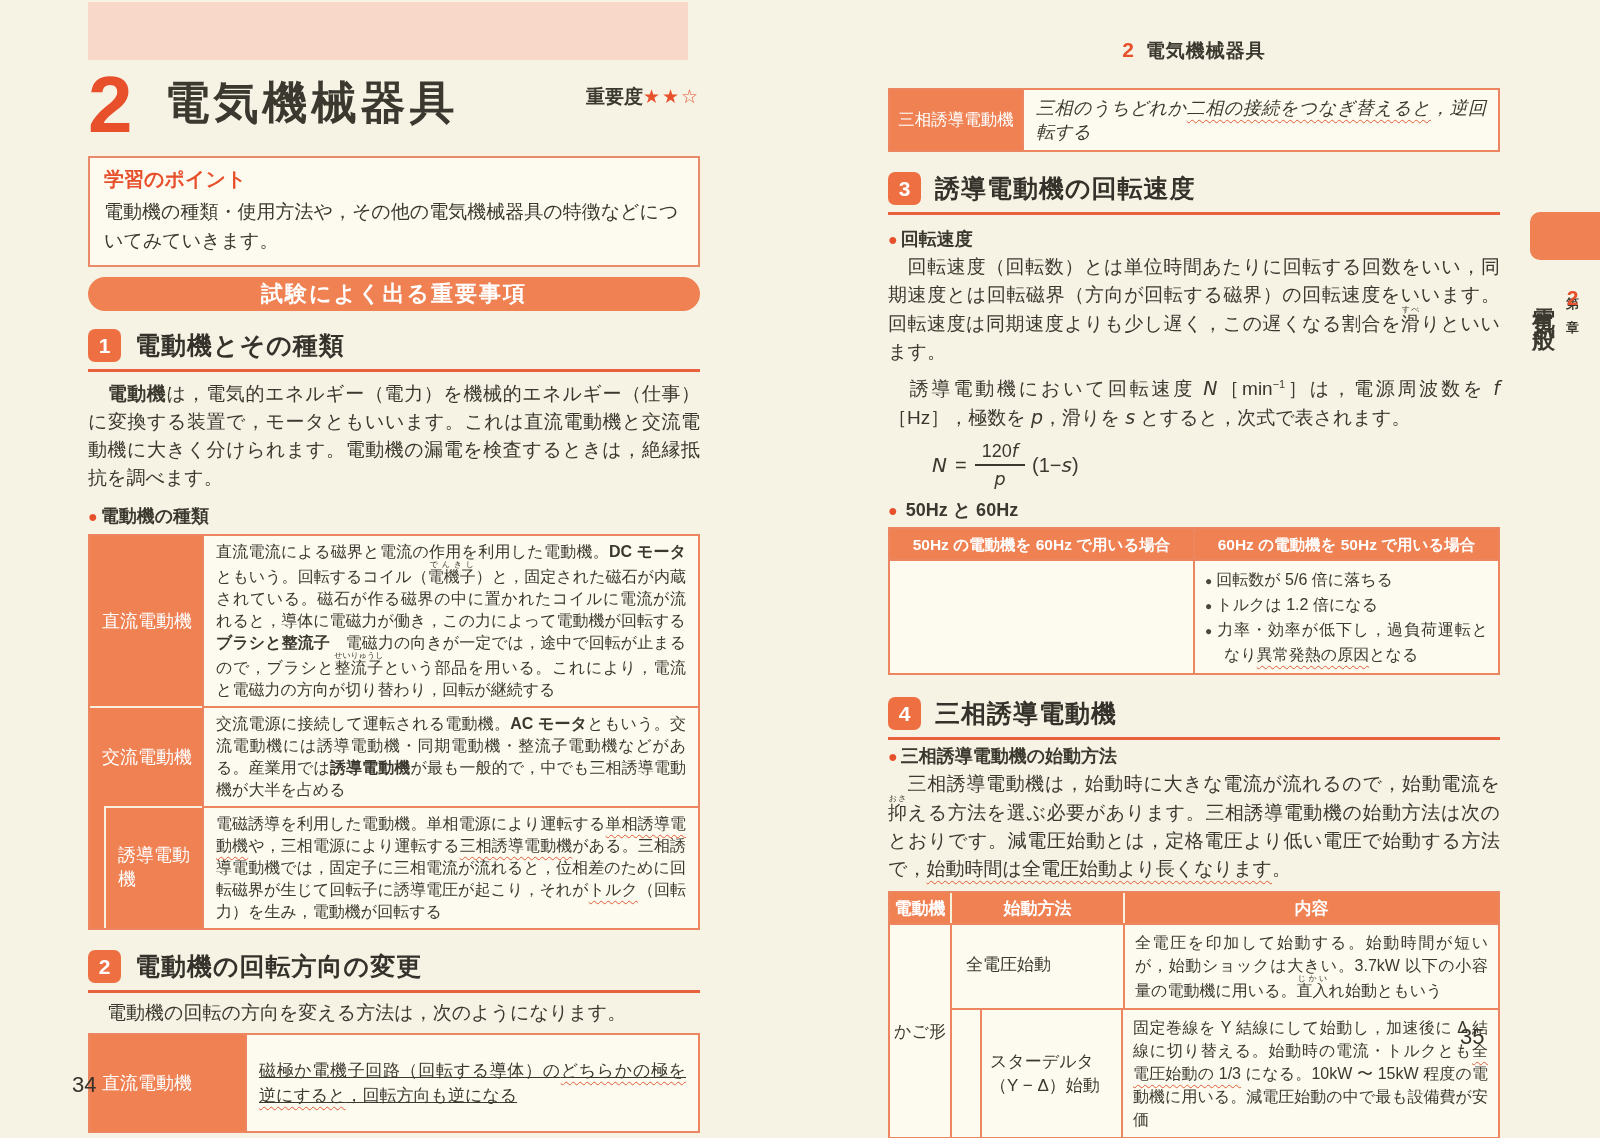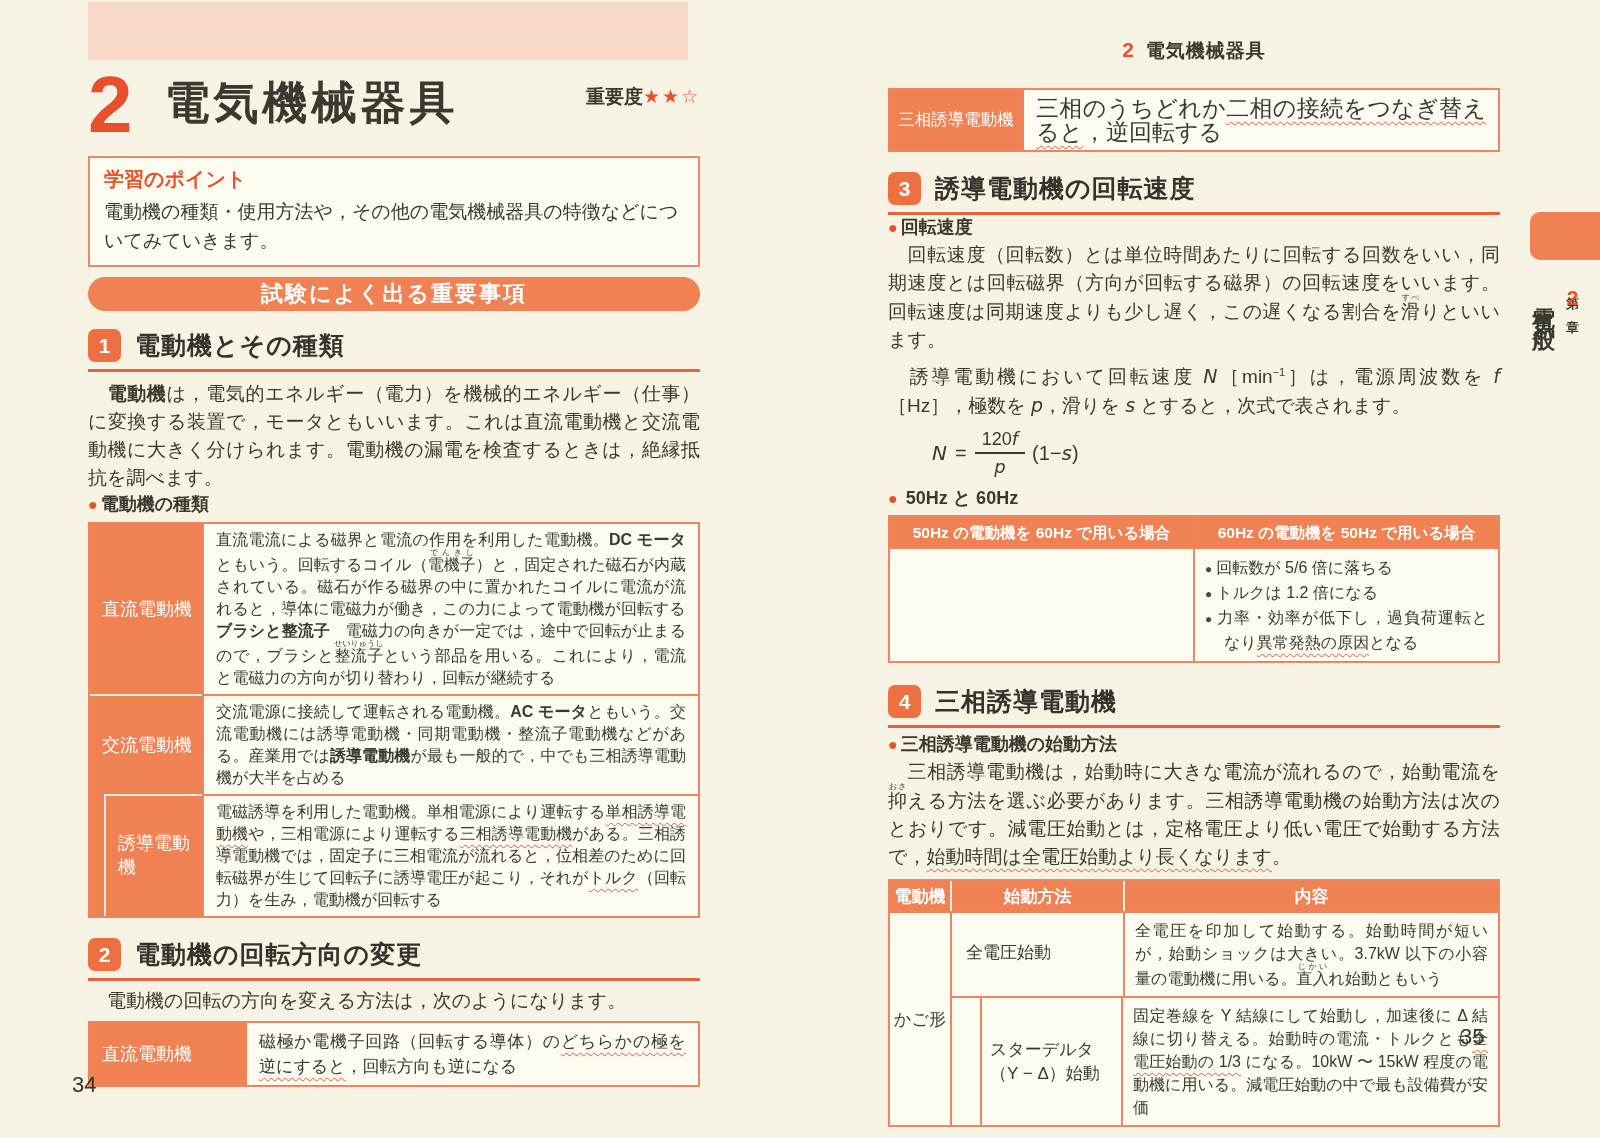--- a/index.html
+++ b/index.html
@@ -23,21 +23,21 @@
   .study-box{margin-top:8px;border:2px solid #e98a68;background:var(--cellbg);padding:8px 14px 10px;}
   .study-title{color:var(--red);font-size:20px;font-weight:bold;margin-bottom:4px;}
   .study-body{font-size:19px;line-height:29px;}
   
   .banner{margin-top:10px;background:var(--orange);color:#fff;font-size:22px;font-weight:bold;text-align:center;line-height:34px;height:34px;letter-spacing:2px;border-radius:17px;}
   
   .sec-head{display:flex;align-items:center;border-bottom:3px solid var(--rule);padding-bottom:7px;}
   .sq{flex:0 0 33px;width:33px;height:33px;border-radius:7px;background:var(--sq);color:#fff;font-size:21px;font-weight:bold;display:flex;align-items:center;justify-content:center;}
   .sec-title{font-size:25px;font-weight:800;color:#34322a;letter-spacing:1px;margin-left:14px;}
   .para{font-size:19px;line-height:28px;text-align:justify;}
-  .cap{font-size:18px;font-weight:bold;margin-top:0;}
+  .cap{font-size:18px;font-weight:bold;margin-top:12px;}
   .odot::before{content:"●";color:var(--red);margin-right:3px;font-size:16px;}
   
   .lbl-tbl{border:2px solid var(--border);background:var(--orange);}
   .lbl-row{display:flex;}
   .lbl-row + .lbl-row .row-label{border-top:2px solid #f8f0df;}
   .lbl-row + .lbl-row .row-content{border-top:2px solid var(--border);}
   .row-label{width:112px;color:#fff;font-size:18px;display:flex;align-items:center;padding-left:12px;flex-shrink:0;}
   .row-label.nested{position:relative;border-top:none!important;padding-left:28px;}
   .nest-line{position:absolute;left:14px;top:0;right:0;bottom:0;border-left:2px solid #fbeede;border-top:2px solid #fbeede;pointer-events:none;}
   .row-content{flex:1;background:var(--cellbg);border-left:2px solid var(--border);padding:5px 12px;font-size:16px;line-height:22px;text-align:justify;}
@@ -46,21 +46,21 @@
   .wv{text-decoration:underline;text-decoration-style:wavy;text-decoration-color:var(--wavy);text-decoration-thickness:1px;text-underline-offset:5px;}
   ruby rt{font-size:8px;}
   sup{font-size:11px;}
   .it{font-style:italic;font-family:"DejaVu Sans",sans-serif;}
   
   .running-header{margin-top:38px;text-align:center;font-weight:bold;}
   .rh-num{color:var(--red);font-size:21px;}
   .rh-title{font-size:19px;color:var(--ink);margin-left:12px;letter-spacing:1px;}
   .rev-row{margin-top:24px;}
   .rev-row .row-label{width:132px;font-size:16.5px;justify-content:center;padding-left:0;}
-  .rev-row .row-content{font-size:23px;line-height:24px;padding:6px 12px;}
+  .rev-row .row-content{font-size:18px;line-height:24px;padding:6px 12px;font-style:italic;}
   .formula{display:flex;align-items:center;font-size:20px;margin:8px 0 2px 44px;}
   .feq{margin:0 8px;}
   .frac{display:inline-flex;flex-direction:column;align-items:center;font-size:18px;}
   .fnum{border-bottom:2px solid var(--ink);padding:0 7px 2px;}
   .fden{padding-top:2px;}
   .ftail{margin-left:7px;}
   
   .hz-tbl{display:flex;border:2px solid var(--border);background:var(--cellbg);margin-top:5px;}
   .hz-col{flex:1;min-width:0;}
   .hz-col + .hz-col{border-left:2px solid var(--border);}
@@ -143,21 +143,21 @@
 
   <div class="sec-head" style="margin-top:20px;">
     <div class="sq">2</div>
     <div class="sec-title">電動機の回転方向の変更</div>
   </div>
   <div class="para" style="margin-top:6px;">　電動機の回転の方向を変える方法は，次のようになります。</div>
 
   <div class="lbl-tbl wide-label" style="margin-top:6px;">
     <div class="lbl-row">
       <div class="row-label">直流電動機</div>
-      <div class="row-content" style="font-size:17px;line-height:25px;padding:6px 12px;">磁極か電機子回路（回転する導体）の<span class="wv">どちらかの極を逆にすると</span>，回転方向も逆になる</div>
+      <div class="row-content" style="font-size:17px;line-height:25px;padding:23px 12px;text-decoration:underline;">磁極か電機子回路（回転する導体）の<span class="wv">どちらかの極を逆にすると</span>，回転方向も逆になる</div>
     </div>
   </div>
 </div>
 
 <div class="page page-right">
   <div class="running-header">
     <span class="rh-num">2</span><span class="rh-title">電気機械器具</span>
   </div>
 
   <div class="lbl-tbl rev-row">

